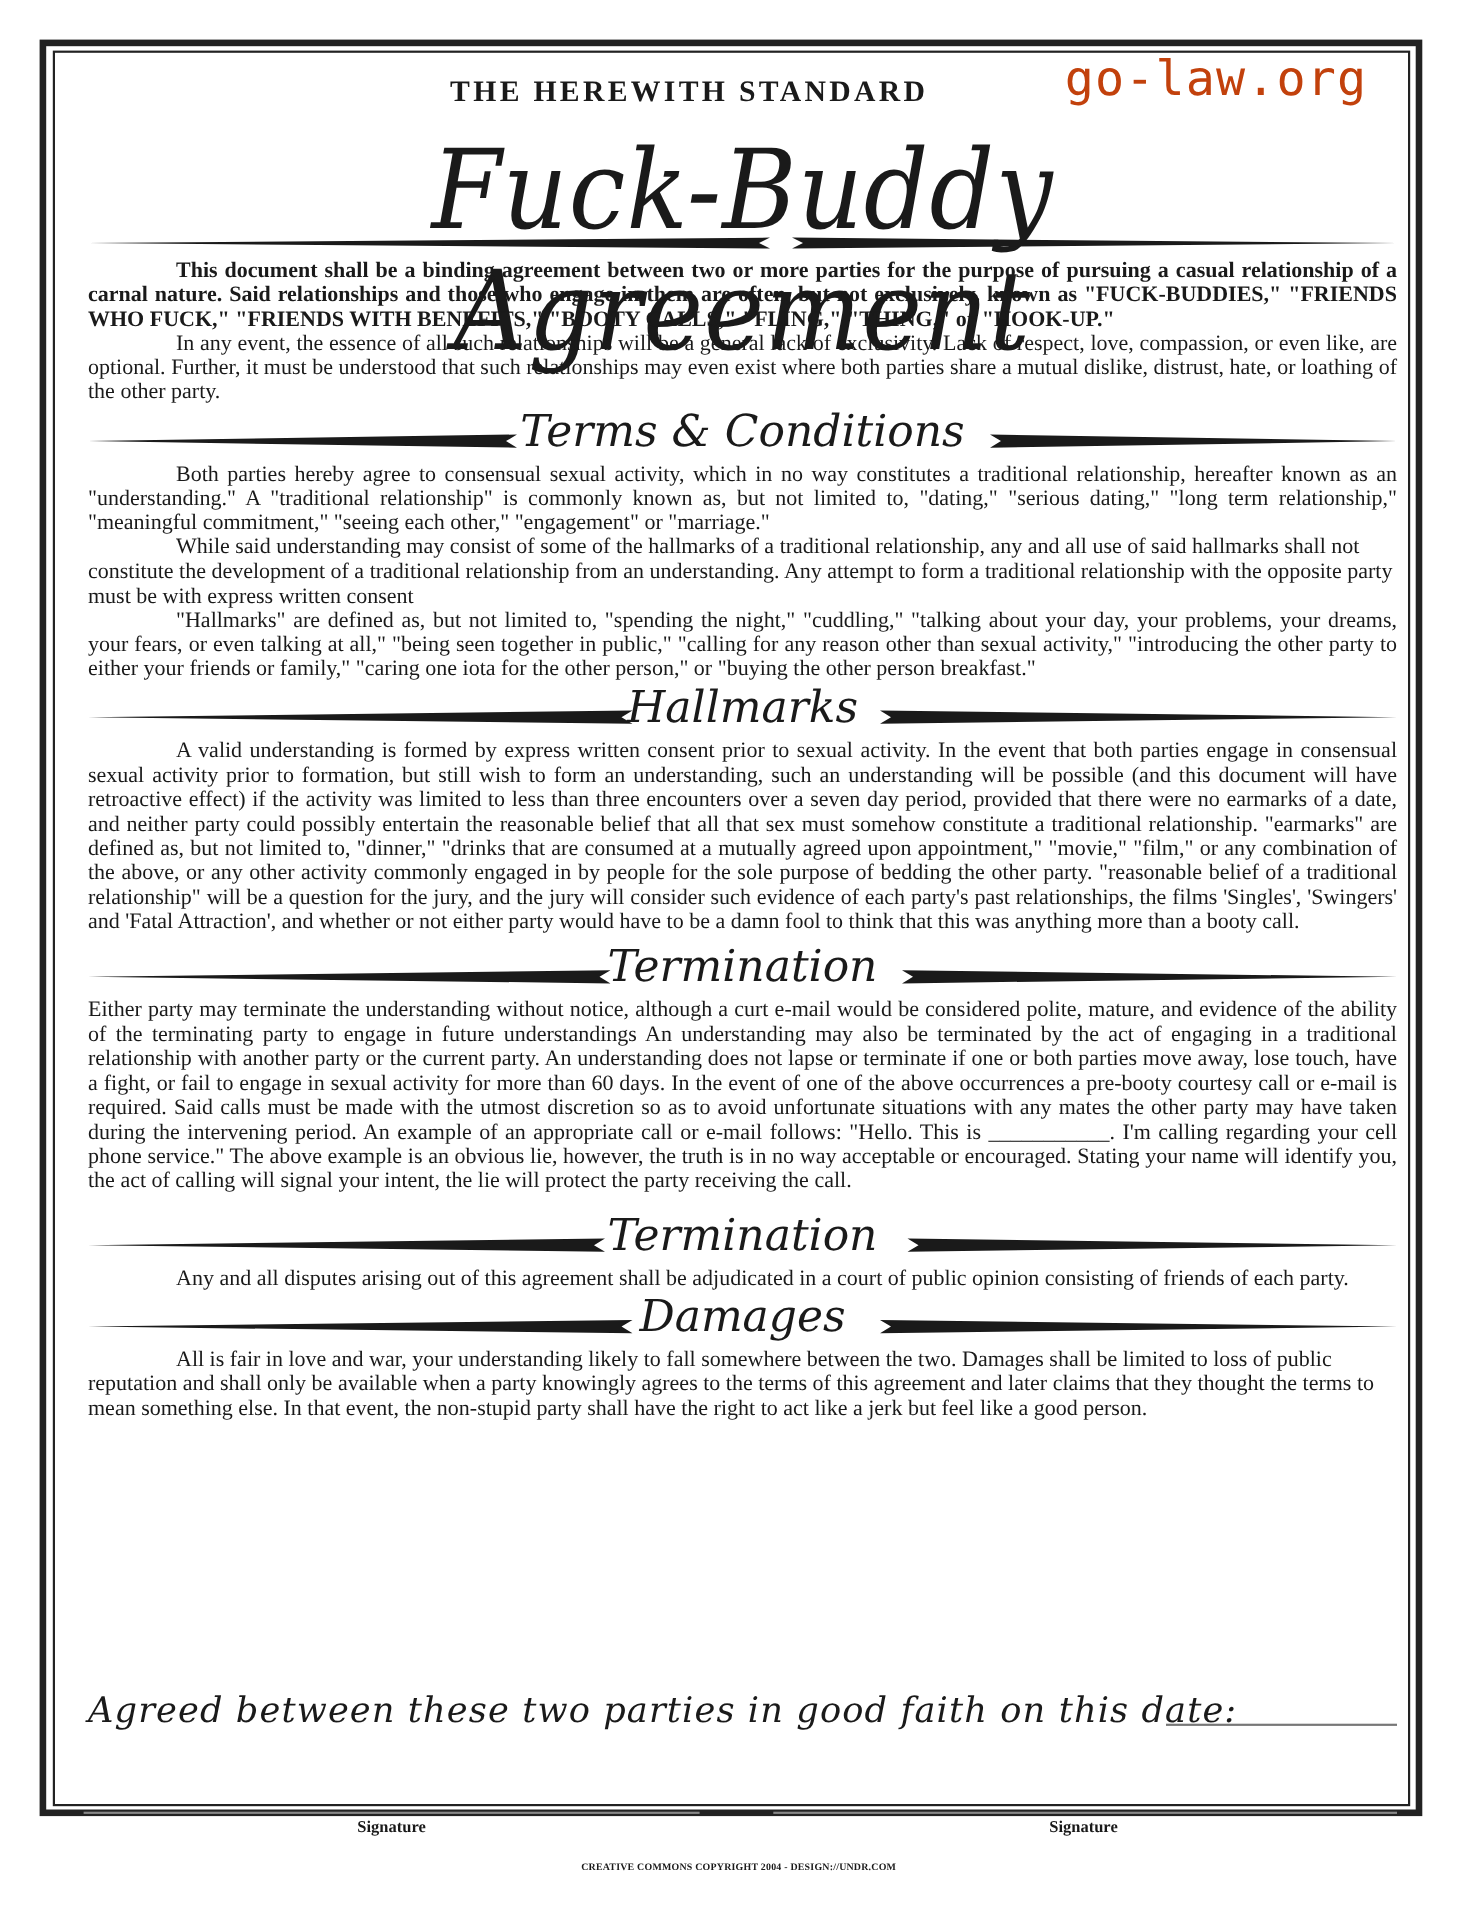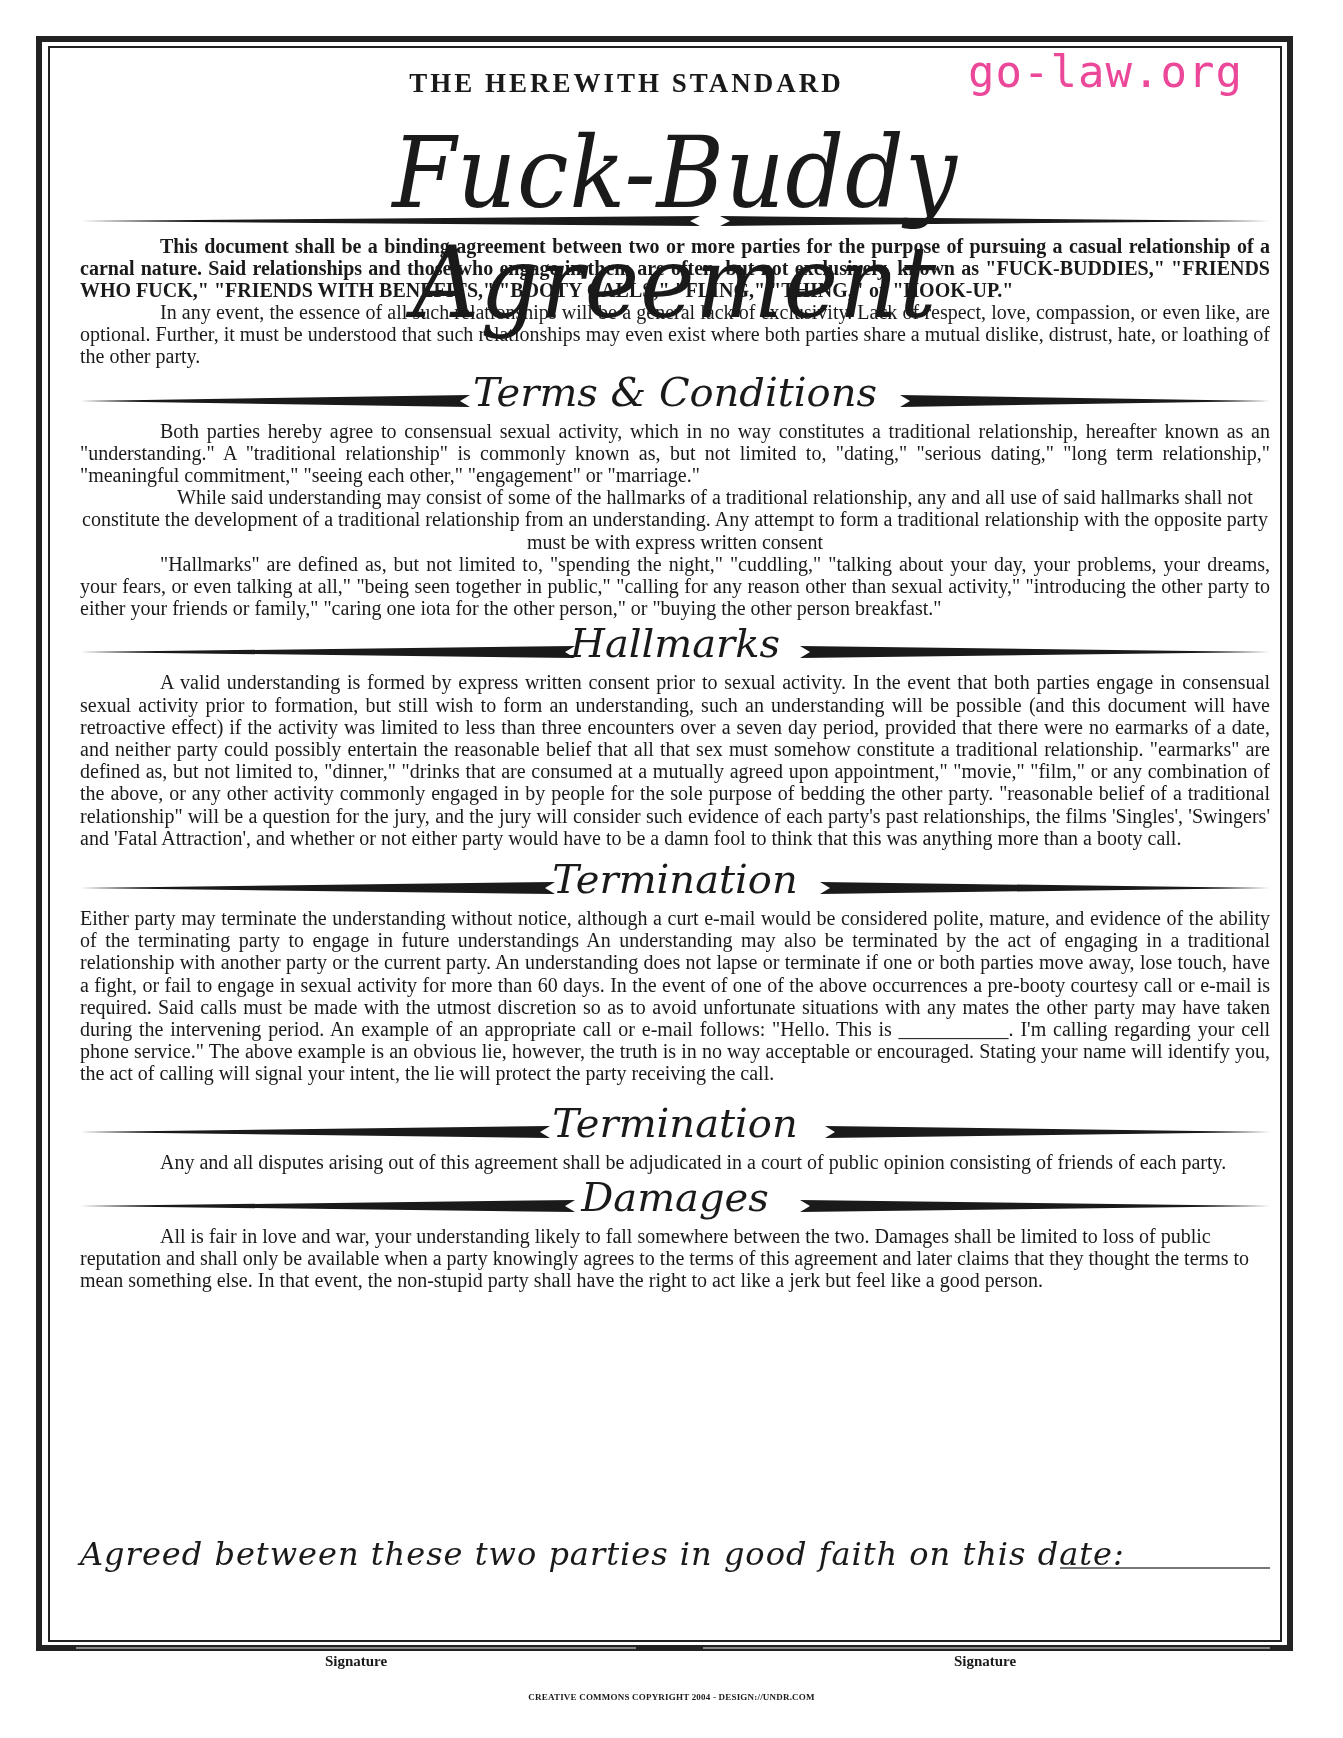--- a/index.html
+++ b/index.html
@@ -1,19 +1,19 @@
 <!DOCTYPE html>
 <html><head>
   <meta charset="utf-8">
   <style>
     html, body { margin: 0; padding: 0; background: #ffffff; }
     body { width: 1343px; height: 1738px; position: relative; overflow: hidden; font-family: "Liberation Serif", serif; color: #1a1a1a; }
     .outer-frame { position: absolute; left: 36px; top: 36px; width: 1257px; height: 1615px; border: 6px solid #222; box-sizing: border-box; }
     .inner-frame { position: absolute; left: 48px; top: 46px; width: 1234px; height: 1596px; border: 2px solid #222; box-sizing: border-box; }
-    .watermark { position: absolute; left: 968px; top: 46px; font-family: "DejaVu Sans Mono", monospace; font-size: 44px; color: #ec4899; letter-spacing: 1px; }
+    .watermark { position: absolute; left: 968px; top: 46px; font-family: "DejaVu Sans Mono", monospace; font-size: 44px; color: #c2410c; letter-spacing: 1px; }
     .herewith { position: absolute; left: 0; width: 1343px; top: 68px; text-align: center; font-size: 27px; letter-spacing: 3px; font-weight: bold; padding-right: 90px; box-sizing: border-box; }
     .main-title { position: absolute; left: 120px; top: 118px; width: 1110px; text-align: center; font-family: "DejaVu Serif", serif; font-style: italic; font-size: 100px; line-height: 110px; letter-spacing: 1px; transform: scaleX(0.92); transform-origin: center; }
     .title-rule { position: absolute; top: 215px; height: 12px; }
     .content { position: absolute; left: 80px; width: 1190px; font-size: 20px; line-height: 22.2px; text-align: justify; }
     .content p { margin: 0; }
     .indent { text-indent: 80px; }
     .bold { font-weight: bold; }
     .divider { position: relative; height: 52px; width: 1190px; }
     .divider svg { position: absolute; top: 26px; }
     .divider .dlabel { position: absolute; top: 0; left: 0; width: 100%; text-align: center; font-family: "DejaVu Serif", serif; font-style: italic; font-size: 40px; line-height: 48px; }
@@ -43,21 +43,21 @@
   <p class="indent">In any event, the essence of all such relationships will be a general lack of exclusivity. Lack of respect, love, compassion, or even like, are optional. Further, it must be understood that such relationships may even exist where both parties share a mutual dislike, distrust, hate, or loathing of the other party.</p>
 
   <div class="divider">
     <svg width="1190" height="14" viewBox="0 0 1190 14">
       <polygon points="0,7 390,1 380,7 390,13" fill="#1a1a1a"></polygon>
       <polygon points="1190,7 820,1 830,7 820,13" fill="#1a1a1a"></polygon>
     </svg>
     <div class="dlabel">Terms &amp; Conditions</div>
   </div>
   <p class="indent">Both parties hereby agree to consensual sexual activity, which in no way constitutes a traditional relationship, hereafter known as an "understanding." A "traditional relationship" is commonly known as, but not limited to, "dating," "serious dating," "long term relationship," "meaningful commitment," "seeing each other," "engagement" or "marriage."</p>
-  <p class="indent" style="text-align:center;">While said understanding may consist of some of the hallmarks of a traditional relationship, any and all use of said hallmarks shall not constitute the development of a traditional relationship from an understanding. Any attempt to form a traditional relationship with the opposite party must be with express written consent</p>
+  <p class="indent" style="text-align:left;">While said understanding may consist of some of the hallmarks of a traditional relationship, any and all use of said hallmarks shall not constitute the development of a traditional relationship from an understanding. Any attempt to form a traditional relationship with the opposite party must be with express written consent</p>
   <p class="indent">"Hallmarks" are defined as, but not limited to, "spending the night," "cuddling," "talking about your day, your problems, your dreams, your fears, or even talking at all," "being seen together in public," "calling for any reason other than sexual activity," "introducing the other party to either your friends or family," "caring one iota for the other person," or "buying the other person breakfast."</p>
 
   <div class="divider">
     <svg width="1190" height="14" viewBox="0 0 1190 14">
       <polygon points="0,7 495,1 485,7 495,13" fill="#1a1a1a"></polygon>
       <polygon points="1190,7 720,1 730,7 720,13" fill="#1a1a1a"></polygon>
     </svg>
     <div class="dlabel">Hallmarks</div>
   </div>
   <p class="indent">A valid understanding is formed by express written consent prior to sexual activity. In the event that both parties engage in consensual sexual activity prior to formation, but still wish to form an understanding, such an understanding will be possible (and this document will have retroactive effect)  if the activity was limited to less than three encounters over a seven day period, provided that there were no earmarks of a date, and neither party could possibly entertain the reasonable belief that all that sex must somehow constitute a traditional relationship.  "earmarks" are defined as, but not limited to, "dinner," "drinks that are consumed at a mutually agreed upon appointment," "movie," "film," or any combination of the above, or any other activity commonly engaged in by people for the sole purpose of bedding the other party.  "reasonable belief of a traditional relationship" will be a question for the jury, and the jury will consider such evidence of each party's past relationships, the films 'Singles', 'Swingers' and 'Fatal Attraction', and whether or not either party would have to be a damn fool to think that this was anything more than a booty call.</p>

